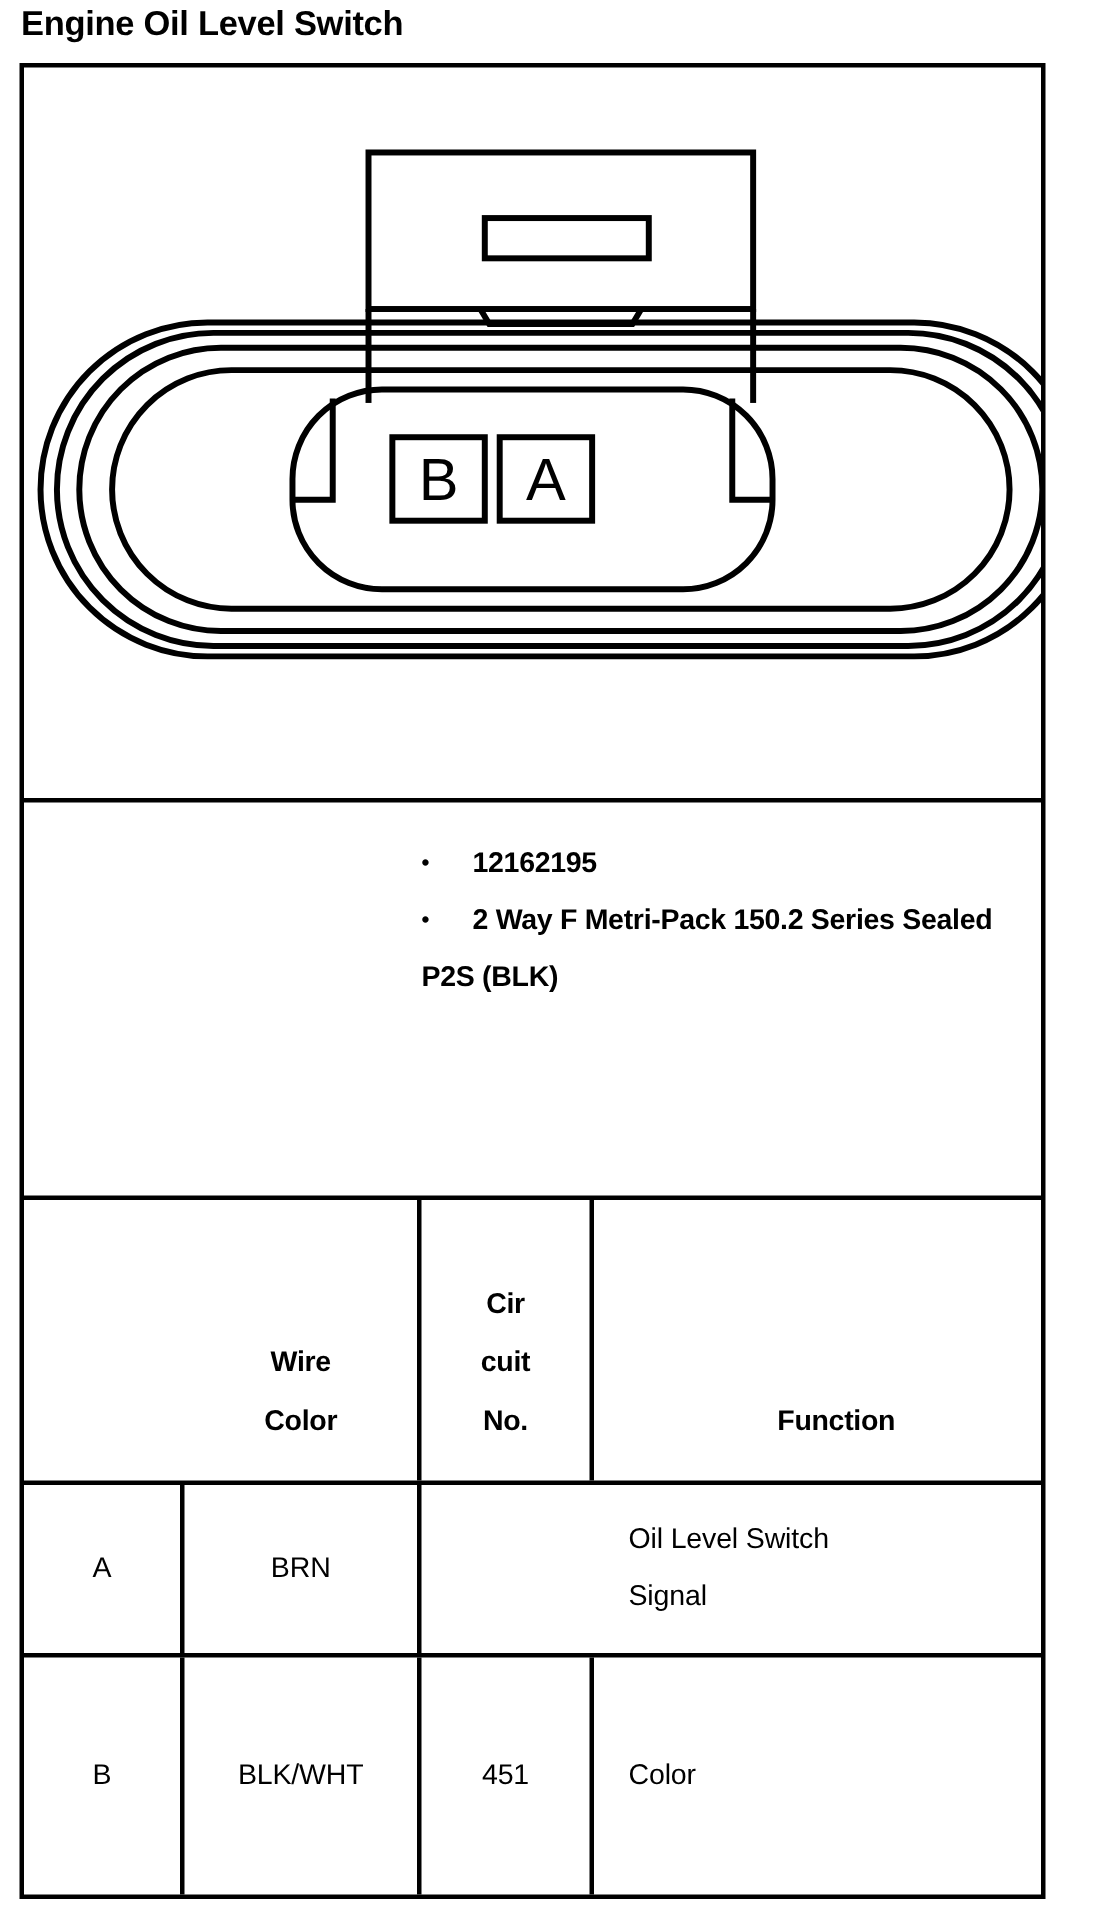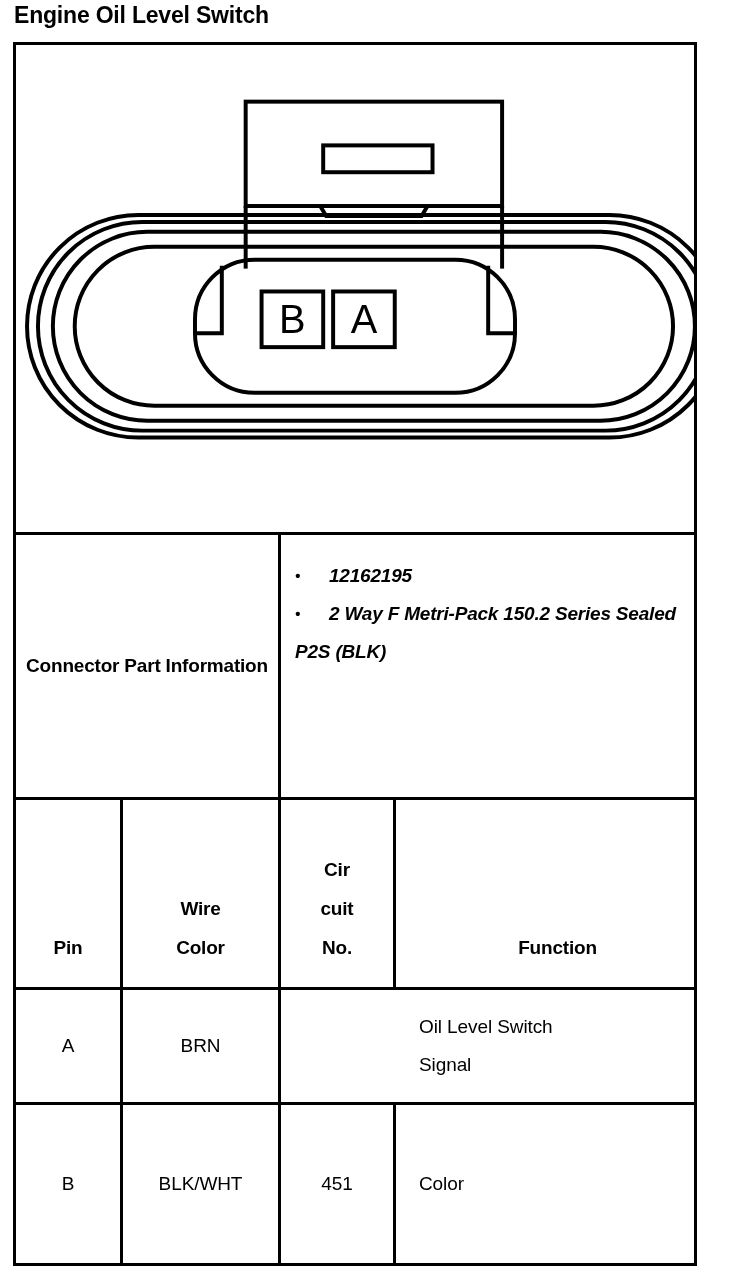--- a/index.html
+++ b/index.html
@@ -86,22 +86,21 @@
     line-height: 38px;
     letter-spacing: -0.2px;
   }
   #partinfo-value-cell {
     position: absolute;
     left: 265px;
     top: 0;
     right: 0;
     height: 100%;
     box-sizing: border-box;
-    padding: 22px 14px 0 14px;
-    font-style: italic;
+    padding: 22px 14px 0 0;
   }
   ul.part-bullets {
     margin: 0;
     padding: 0;
     list-style: none;
   }
   ul.part-bullets li {
     font-size: 19px;
     font-weight: bold;
     line-height: 38px;
@@ -229,42 +228,36 @@
         <rect x="317" y="248" width="62" height="56"></rect>
       </g>
 
       <text x="276" y="290" text-anchor="middle" font-family="Liberation Sans, sans-serif" font-size="40" fill="#000">B</text>
       <text x="348" y="290" text-anchor="middle" font-family="Liberation Sans, sans-serif" font-size="40" fill="#000">A</text>
     </svg>
   </div>
 
   <div id="partinfo-row">
 
-    <div id="partinfo-label-cell">
-      <div id="partinfo-label">Connector Part Information</div>
-    </div>
 
     <div id="partinfo-value-cell">
       <ul class="part-bullets">
         <li>
           <span class="bullet-dot">•</span><span class="bullet-text">12162195</span>
         </li>
         <li>
           <span class="bullet-dot">•</span><span class="bullet-text">2 Way F Metri-Pack 150.2 Series Sealed P2S (BLK)</span>
         </li>
       </ul>
     </div>
   </div>
 
   <div id="pin-table">
 
     <div class="pin-row" id="pin-header-row">
-      <div class="pin-cell col-pin">
-        <div class="header-text">Pin</div>
-      </div>
       <div class="pin-cell col-circuit">
         <div class="header-text" style="width:46px">Cir cuit No.</div>
       </div>
       <div class="pin-cell col-wire">
         <div class="header-text wire-wrap">Wire Color</div>
       </div>
       <div class="pin-cell col-function last">
         <div class="header-text">Function</div>
       </div>
     </div>

